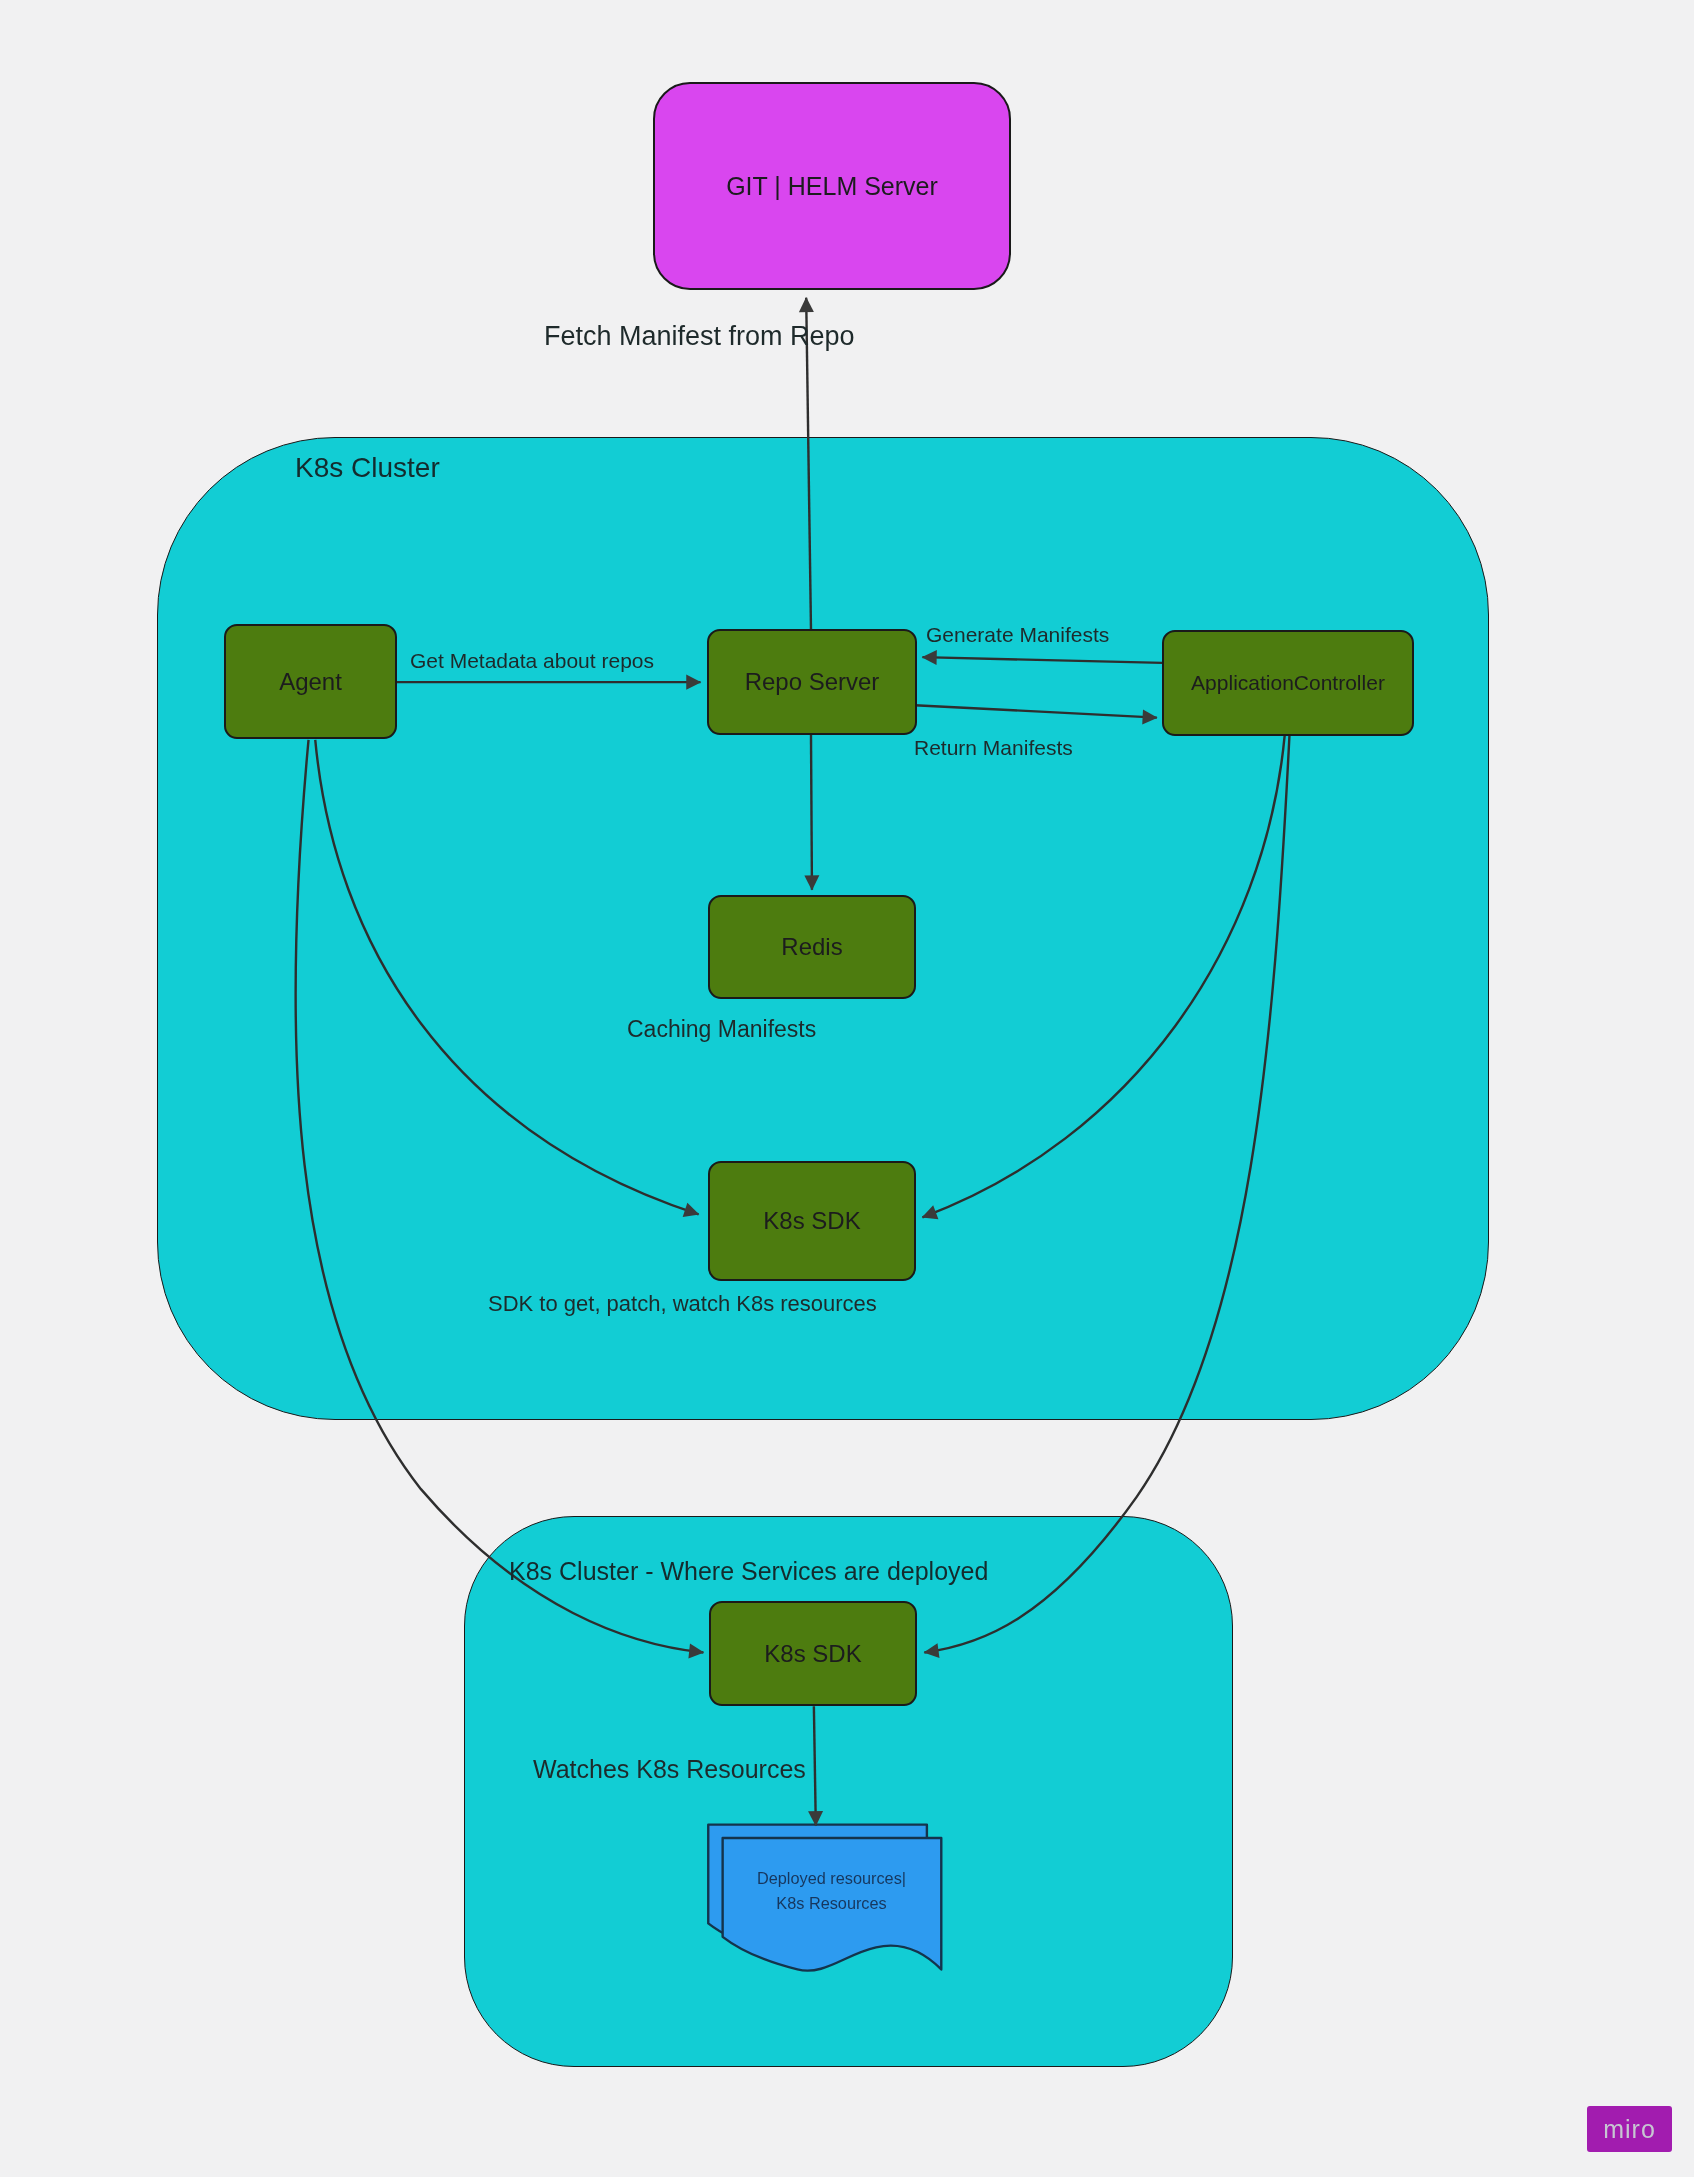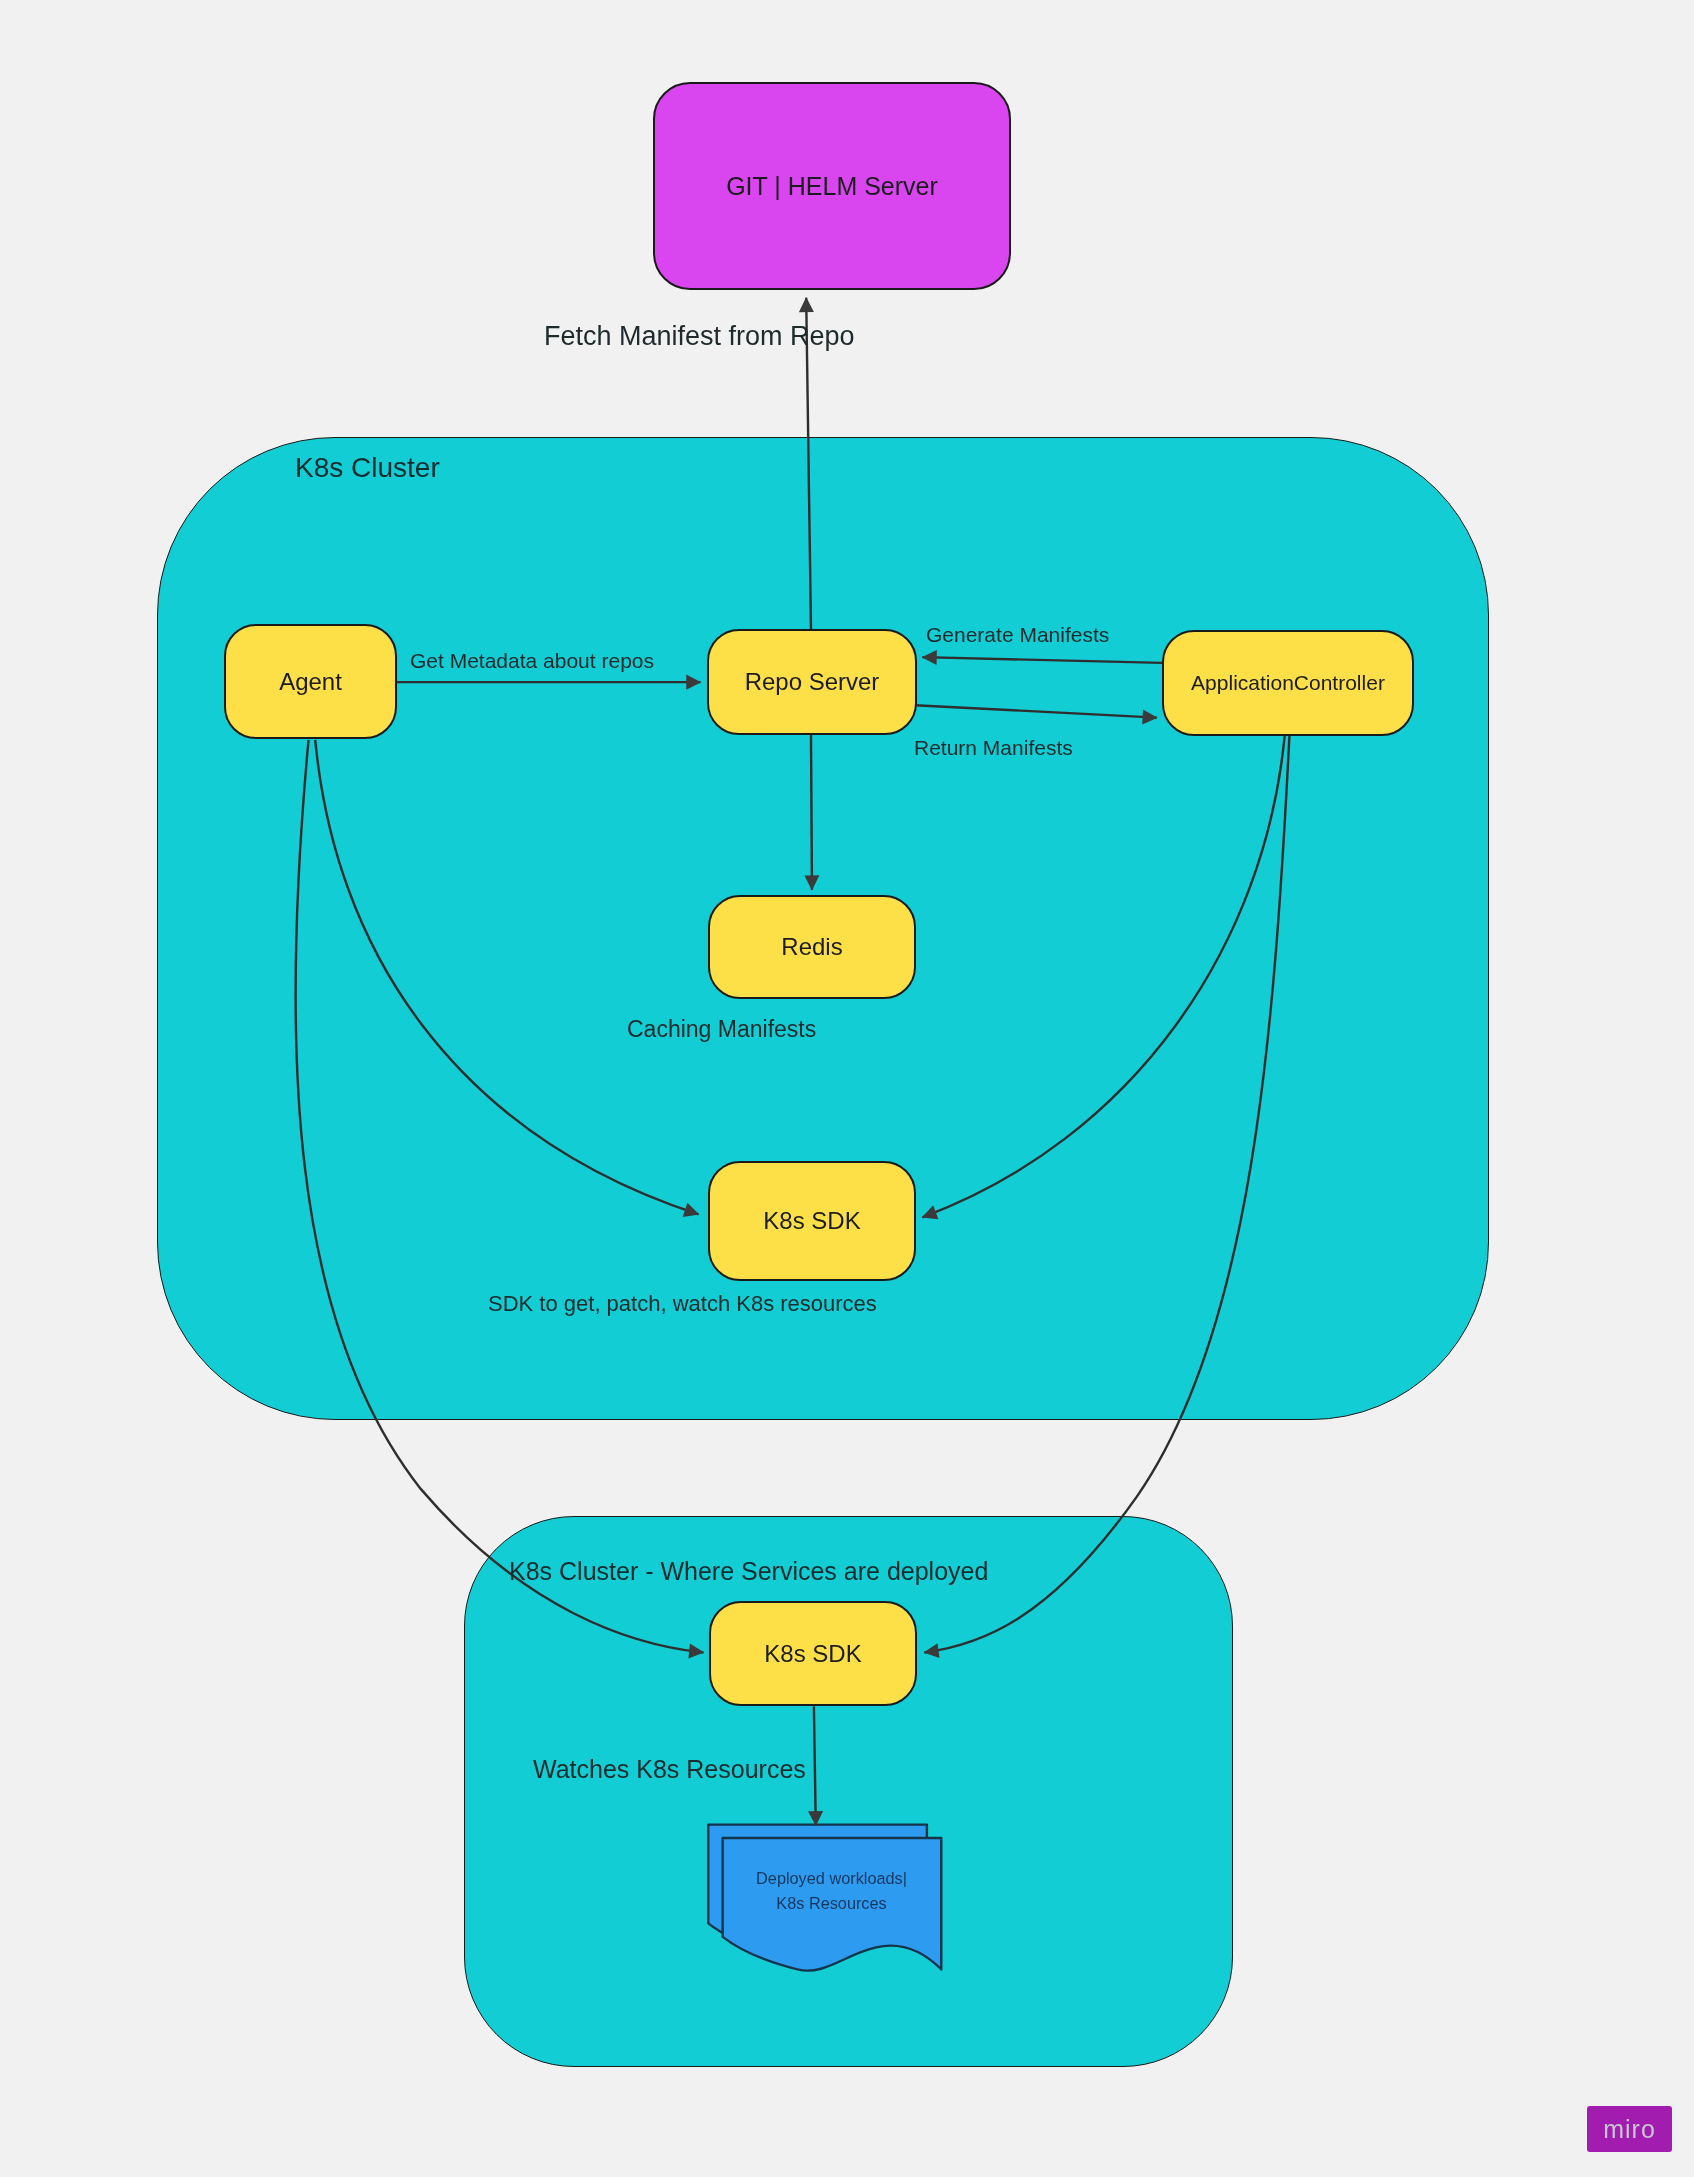--- a/index.html
+++ b/index.html
@@ -21,23 +21,23 @@
   .cluster-title{
     position:absolute;
     font-size:28px;
     color:#142b2d;
     white-space:nowrap;
     margin-top:8px;
   }
   
   .node{
     position:absolute;
-    background:#fde047;
+    background:#4d7c0f;
     border:2.4px solid #1a1a1a;
-    border-radius:32px;
+    border-radius:13px;
     box-sizing:border-box;
     display:flex;align-items:center;justify-content:center;
     font-size:24px;color:#1c1c1e;
     text-align:center;
   }
   .node.green{background:#d946ef;border-radius:37px;font-size:25px;}
   
   .caption{
     position:absolute;
     text-align:left;
@@ -134,20 +134,20 @@
 
 <div class="caption" style="left:914px;top:736px;width:240px;font-size:21px;">Return Manifests</div>
 
 <div class="caption" style="left:627px;top:1016px;width:384px;font-size:23px;">Caching Manifests</div>
 
 <div class="caption" style="left:488px;top:1291px;width:672px;font-size:22px;">SDK to get, patch, watch K8s resources</div>
 
 <div class="caption" style="left:533px;top:1755px;width:576px;font-size:25px;">Watches K8s Resources</div>
 
 <div class="doc-text" style="left:722px;top:1866px;width:219px;">
-  <div>Deployed workloads|</div>
+  <div>Deployed resources|</div>
   <div>K8s Resources</div>
 </div>
 
 <div class="watermark">
   <span>miro</span>
 </div>
 
 
 </body></html>

